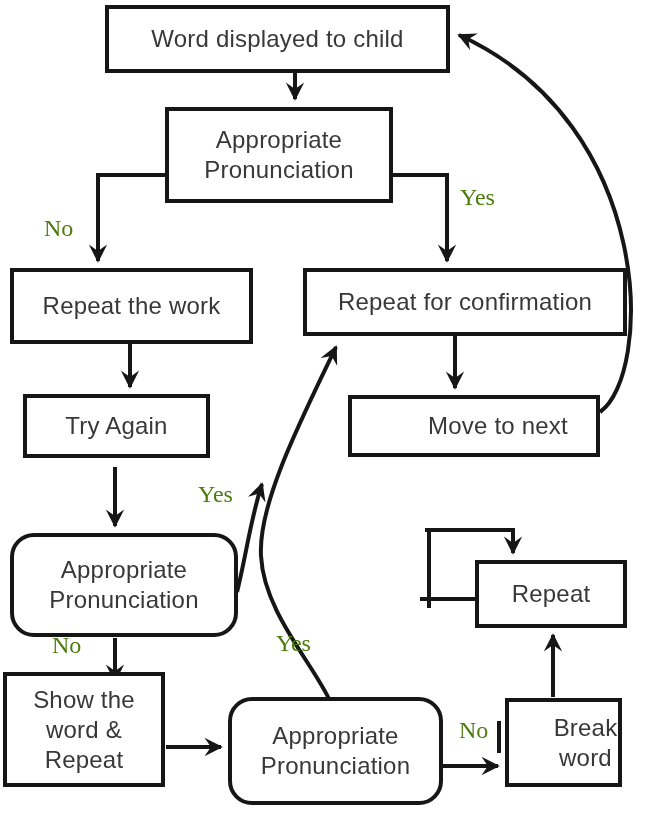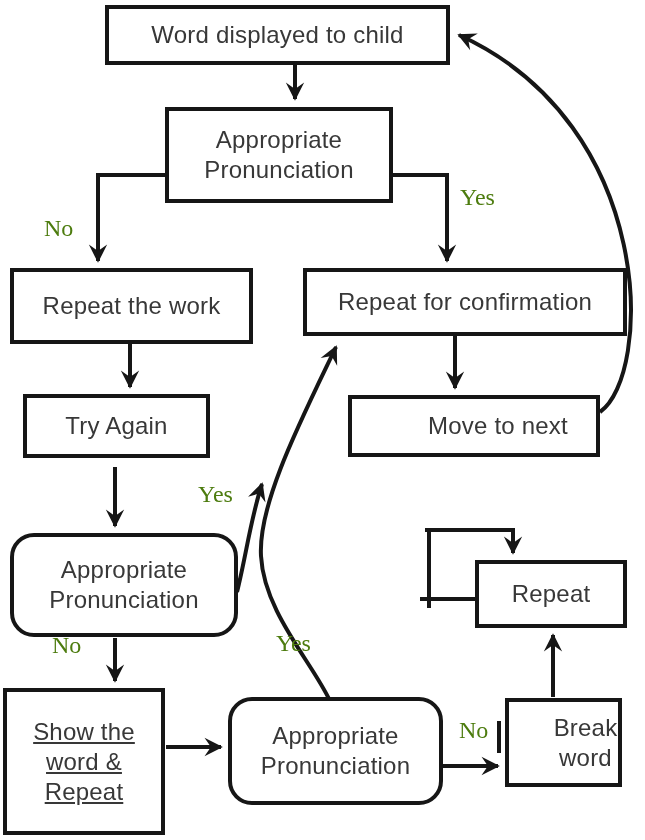--- a/index.html
+++ b/index.html
@@ -82,37 +82,37 @@
       <path d="M 443 766 L 498 766" marker-end="url(#arrow)"></path>
       <path d="M 553 697 L 553 635" marker-end="url(#arrow)"></path>
       <path d="M 477 599 L 420 599"></path>
       <path d="M 429 608 L 429 530"></path>
       <path d="M 425 530 L 513 530 L 513 553" marker-end="url(#arrow)"></path>
       <path d="M 330 701 C 312 662 264 612 261 556 C 258 504 300 422 336 347" marker-end="url(#arrow)"></path>
       <path d="M 237 592 C 246 556 251 517 262 484" marker-end="url(#arrow)"></path>
     </g>
   </svg>
 
-  <div class="node" style="left:105px; top:5px; width:345px; height:60px;">Word displayed to child</div>
+  <div class="node" style="left:105px; top:5px; width:345px; height:68px;">Word displayed to child</div>
 
   <div class="node" style="left:165px; top:107px; width:228px; height:96px;">Appropriate
 Pronunciation</div>
 
   <div class="node" style="left:303px; top:268px; width:324px; height:68px;">Repeat for confirmation</div>
 
   <div class="node" style="left:10px; top:268px; width:243px; height:76px;">Repeat the work</div>
 
   <div class="node" style="left:348px; top:395px; width:252px; height:62px;padding-left:48px;">Move to next</div>
 
   <div class="node" style="left:23px; top:394px; width:187px; height:64px;">Try Again</div>
 
   <div class="node rounded" style="left:10px; top:533px; width:228px; height:104px;">Appropriate
 Pronunciation</div>
 
-  <div class="node" style="left:3px; top:688px; width:162px; height:147px;text-decoration:underline;">Show the
+  <div class="node" style="left:3px; top:672px; width:162px; height:115px;">Show the
 word &amp;
 Repeat</div>
 
   <div class="node rounded" style="left:228px; top:697px; width:215px; height:108px;">Appropriate
 Pronunciation</div>
 
   <div class="node" style="left:505px; top:698px; width:117px; height:89px;padding-left:44px;">Break
 word</div>
 
   <div class="node" style="left:475px; top:560px; width:152px; height:68px;">Repeat</div>

